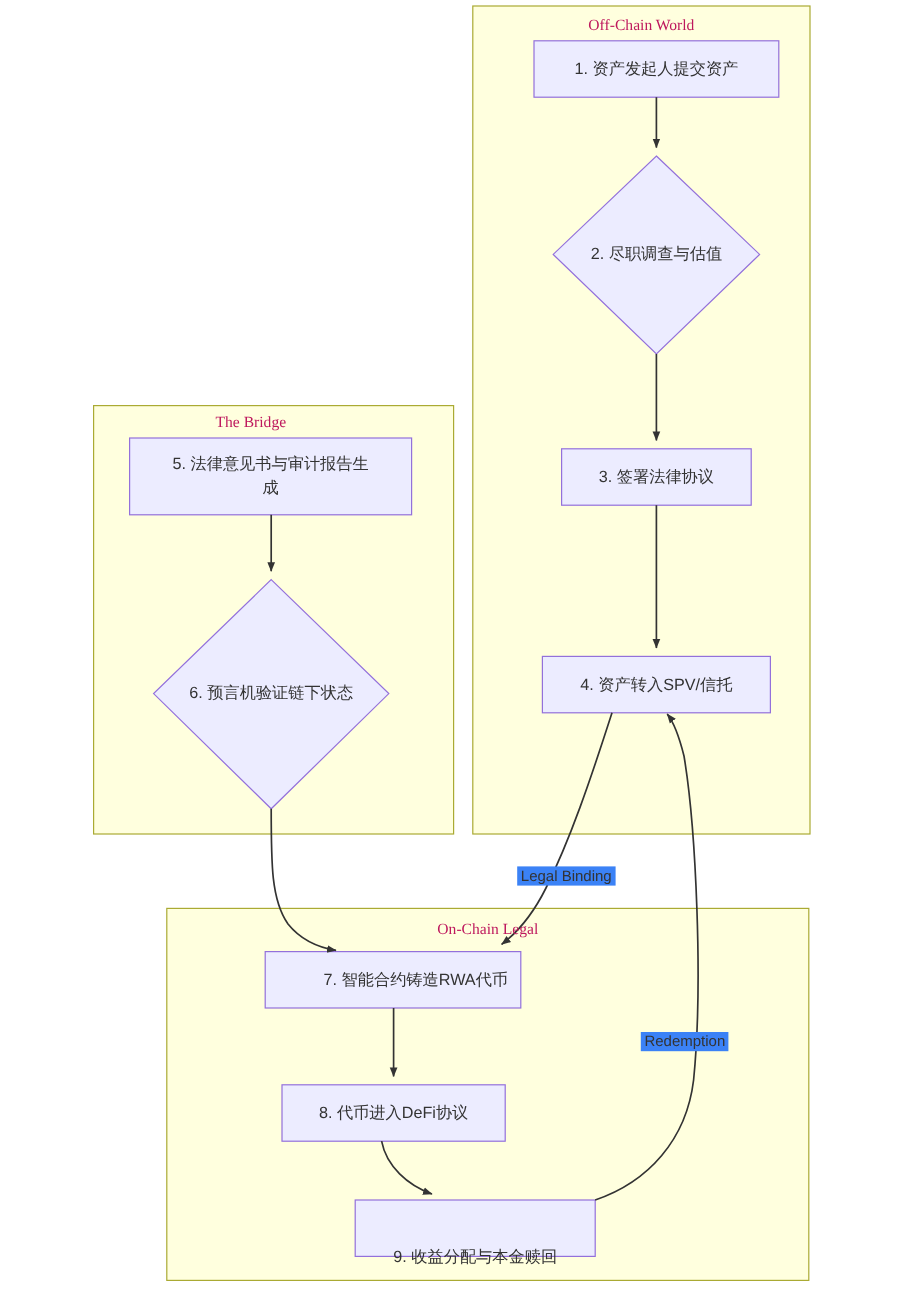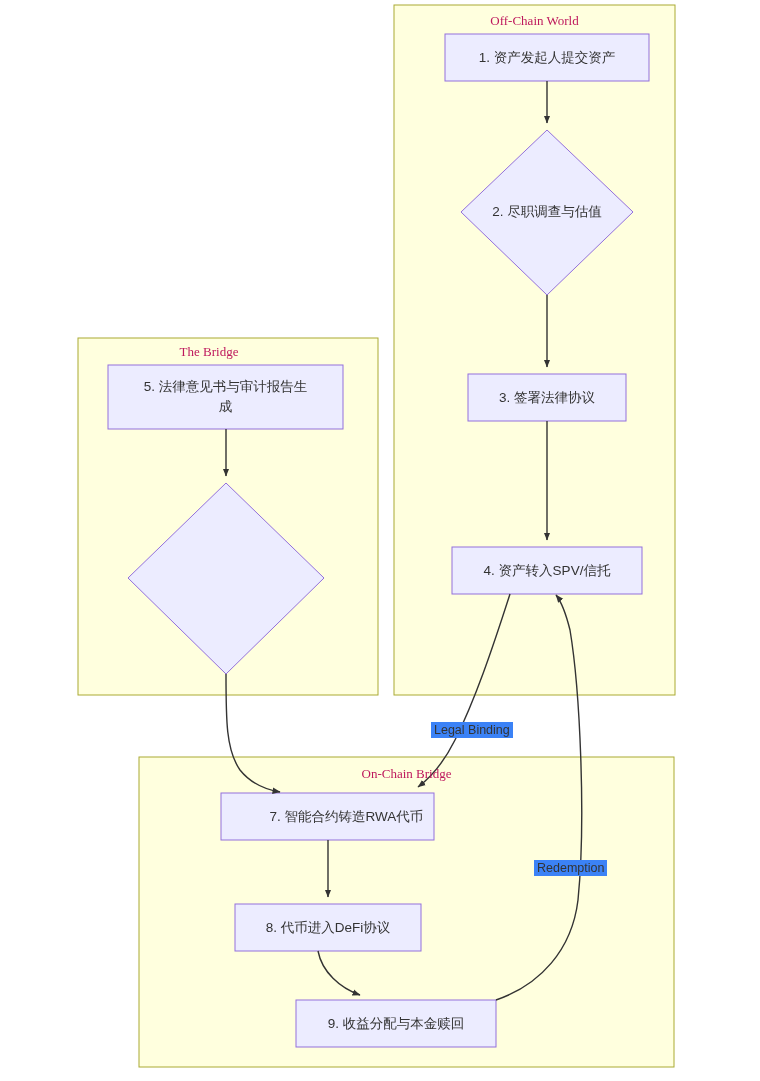--- a/index.html
+++ b/index.html
@@ -122,37 +122,38 @@
 
     <path class="edge-path" d="M328,840 L328,897" marker-end="url(#arrowhead)"></path>
 
     <path class="edge-path" d="M318,951 C322,972 340,988 360,995" marker-end="url(#arrowhead)"></path>
 
     <path class="edge-path" d="M496,1000 C540,985 572,950 578,900 C586,820 580,690 570,630 C565,610 560,600 556,595" marker-end="url(#arrowhead)"></path>
   </svg>
 
   <div class="cluster-label" style="left:394px; top:13px; width:281px;">Off-Chain World</div>
   <div class="cluster-label" style="left:78px; top:344px; width:262px;">The Bridge</div>
-  <div class="cluster-label" style="left:139px; top:766px; width:535px;">On-Chain Bridge</div>
+  <div class="cluster-label" style="left:139px; top:766px; width:535px;">On-Chain Legal</div>
 
   <div class="node-label" style="left:445px; top:34px; width:204px; height:47px;">1. 资产发起人提交资产</div>
 
   <div class="node-label" style="left:462px; top:190px; width:170px; height:44px;">2. 尽职调查与估值</div>
 
   <div class="node-label" style="left:468px; top:374px; width:158px; height:47px;text-align:right;">3. 签署法律协议</div>
 
   <div class="node-label" style="left:452px; top:547px; width:190px; height:47px;">4. 资产转入SPV/信托</div>
 
   <div class="node-label" style="left:113px; top:365px; width:225px; height:64px; white-space:pre-line;">5. 法律意见书与审计报告生
 成</div>
 
+  <div class="node-label" style="left:131px; top:556px; width:190px; height:44px;">6. 预言机验证链下状态</div>
 
   <div class="node-label" style="left:221px; top:793px; width:251px; height:47px;">7. 智能合约铸造RWA代币</div>
 
   <div class="node-label" style="left:235px; top:904px; width:186px; height:47px;">8. 代币进入DeFi协议</div>
 
-  <div class="node-label" style="left:296px; top:1000px; width:200px; height:47px;">9. 收益分配与本金赎回</div>
+  <div class="node-label" style="left:296px; top:1024px; width:200px; height:47px;">9. 收益分配与本金赎回</div>
 
   <div class="edge-label" style="left:431px; top:722px;">Legal Binding</div>
 
   <div class="edge-label" style="left:534px; top:860px;">Redemption</div>
 
 </div>
 
 </body></html>

